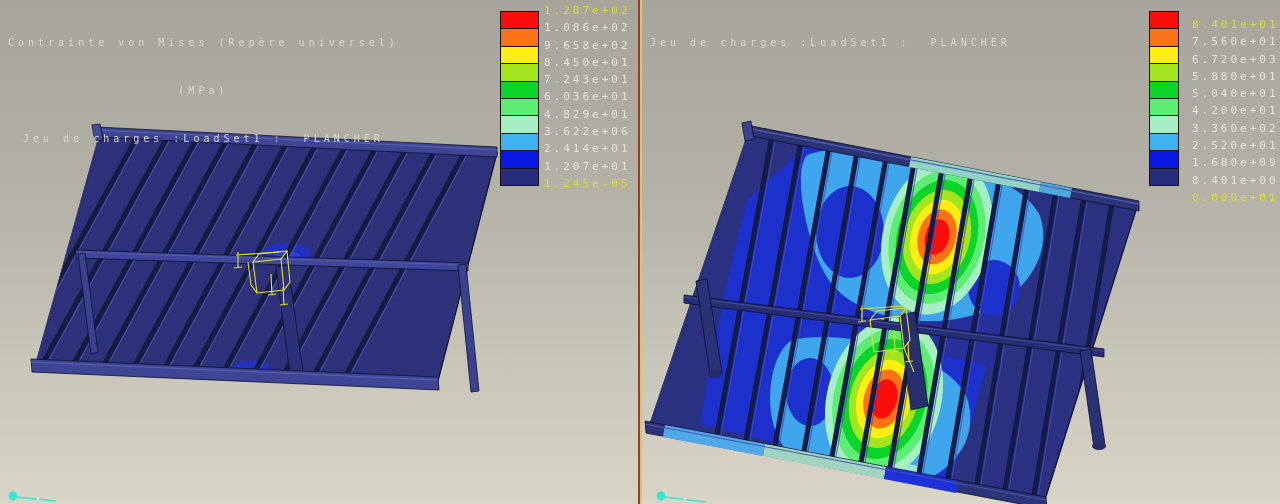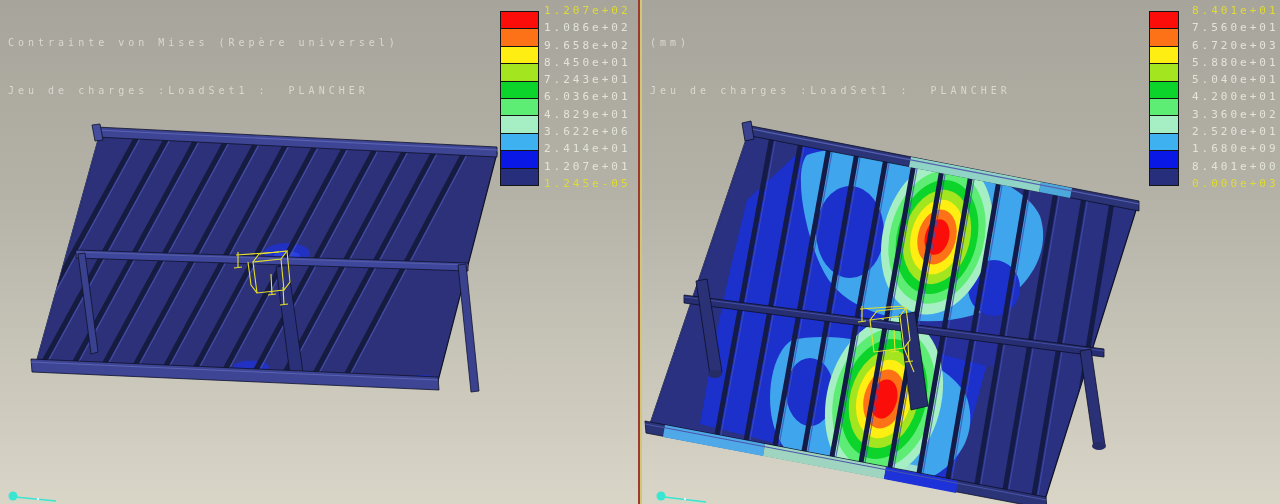--- a/index.html
+++ b/index.html
@@ -7,38 +7,38 @@
     position:relative;width:1280px;height:504px;overflow:hidden;
     background:linear-gradient(180deg,#a7a49b 0%,#b4b1a7 38%,#d9d6c8 100%);
     font-family:"DejaVu Sans Mono","Liberation Mono",monospace;
   }
   .viewport{position:absolute;top:0;height:504px;box-sizing:border-box;}
   .viewport-left{left:0;width:640px;border-right:2px solid #9c3a30;}
   .viewport-right{left:640px;width:640px;border-left:2px solid #d2c871;}
   .model-svg{position:absolute;left:0;top:0;}
   .title{
     position:absolute;top:3px;left:8px;color:#d8d9cf;font-size:10px;
-    letter-spacing:4px;line-height:16px;white-space:pre;pointer-events:none;
+    letter-spacing:4px;line-height:16px;white-space:pre;pointer-events:none;text-align:center;
   }
   .legend .swatches{
     position:absolute;display:flex;flex-direction:column;
     border:1px solid #141414;
   }
   .legend .swatch{flex:1;border-top:1px solid #141414;}
   .legend .swatch:first-child{border-top:none;}
   .legend .labels{
     position:absolute;font-size:11px;letter-spacing:3px;color:#e3e4da;
     line-height:17.3px;white-space:pre;text-align:right;
   }
   .legend .labels .lv{height:17.3px;}
   .legend .labels .extreme{color:#dedb38;}
   .legend-left .swatches{left:500px;top:11px;width:37px;height:173px;}
   .legend-left .labels{left:544px;top:2px;}
   .legend-right .swatches{left:507px;top:11px;width:28px;height:173px;}
-  .legend-right .labels{left:550px;top:2px;}
+  .legend-right .labels{left:550px;top:16px;}
   .compass{position:absolute;left:0;bottom:0;}
 </style>
 </head>
 <body>
 
 <div class="screen">
 
   <div class="viewport viewport-left">
 
     <svg class="model-svg" width="638" height="504" viewBox="0 0 638 504">
@@ -107,20 +107,21 @@
         <path d="M287,251 L290,282 L284,290"></path>
         <path d="M257,293 L251,285 L248,262"></path>
         <path d="M238,252 L238,268 M234,268 L242,267"></path>
         <path d="M271,274 L272,295 M268,295 L276,294"></path>
         <path d="M283,287 L284,305 M280,305 L288,304"></path>
       </g>
     </svg>
 
     <div class="title">
       <div>Contrainte von Mises (Repère universel)</div>
+      <div>(MPa)</div>
       <div>Jeu de charges :LoadSet1 :  PLANCHER</div>
     </div>
 
     <div class="legend legend-left">
       <div class="swatches">
           <div class="swatch" style="background: rgb(251, 13, 9);"></div>
           <div class="swatch" style="background: rgb(253, 114, 22);"></div>
           <div class="swatch" style="background: rgb(255, 238, 17);"></div>
           <div class="swatch" style="background: rgb(163, 229, 30);"></div>
           <div class="swatch" style="background: rgb(12, 212, 42);"></div>
@@ -243,38 +244,37 @@
         <path d="M228,320 L235,311 L264,308 L258,316"></path>
         <path d="M264,308 L268,340 L262,348"></path>
         <path d="M220,306 L220,322 M216,322 L224,321"></path>
         <path d="M252,330 L253,352 M249,352 L257,351"></path>
         <path d="M266,342 L267,362 M263,362 L271,361"></path>
         <path d="M262,348 L272,372"></path>
       </g>
     </svg>
 
     <div class="title">
-      <div>(mm)</div>
       <div>Jeu de charges :LoadSet1 :  PLANCHER</div>
     </div>
 
     <div class="legend legend-right">
       <div class="swatches">
           <div class="swatch" style="background: rgb(251, 13, 9);"></div>
           <div class="swatch" style="background: rgb(253, 114, 22);"></div>
           <div class="swatch" style="background: rgb(255, 238, 17);"></div>
           <div class="swatch" style="background: rgb(163, 229, 30);"></div>
           <div class="swatch" style="background: rgb(12, 212, 42);"></div>
           <div class="swatch" style="background: rgb(93, 237, 116);"></div>
           <div class="swatch" style="background: rgb(166, 239, 196);"></div>
           <div class="swatch" style="background: rgb(62, 177, 241);"></div>
           <div class="swatch" style="background: rgb(10, 24, 230);"></div>
           <div class="swatch" style="background: rgb(39, 47, 124);"></div>
         </div>
-      <div class="labels"><div class="lv extreme">8.401e+01</div><div class="lv">7.560e+01</div><div class="lv">6.720e+03</div><div class="lv">5.880e+01</div><div class="lv">5.040e+01</div><div class="lv">4.200e+01</div><div class="lv">3.360e+02</div><div class="lv">2.520e+01</div><div class="lv">1.680e+09</div><div class="lv">8.401e+00</div><div class="lv extreme">0.000e+03</div></div>
+      <div class="labels"><div class="lv extreme">8.401e+01</div><div class="lv">7.560e+01</div><div class="lv">6.720e+03</div><div class="lv">5.880e+01</div><div class="lv">5.040e+01</div><div class="lv">4.200e+01</div><div class="lv">3.360e+02</div><div class="lv">2.520e+01</div><div class="lv">1.680e+09</div><div class="lv">8.401e+00</div><div class="lv extreme">0.000e+01</div></div>
     </div>
 
     <svg class="compass" width="75" height="14" viewBox="0 0 75 14">
       <line x1="22" y1="7" x2="64" y2="12" stroke="#38e6d2" stroke-width="1.6"></line>
       <circle cx="19" cy="6" r="4.5" fill="#38e6d2"></circle>
       <circle cx="43" cy="9" r="1.2" fill="#e8fffa"></circle>
     </svg>
   </div>
 
 </div>

